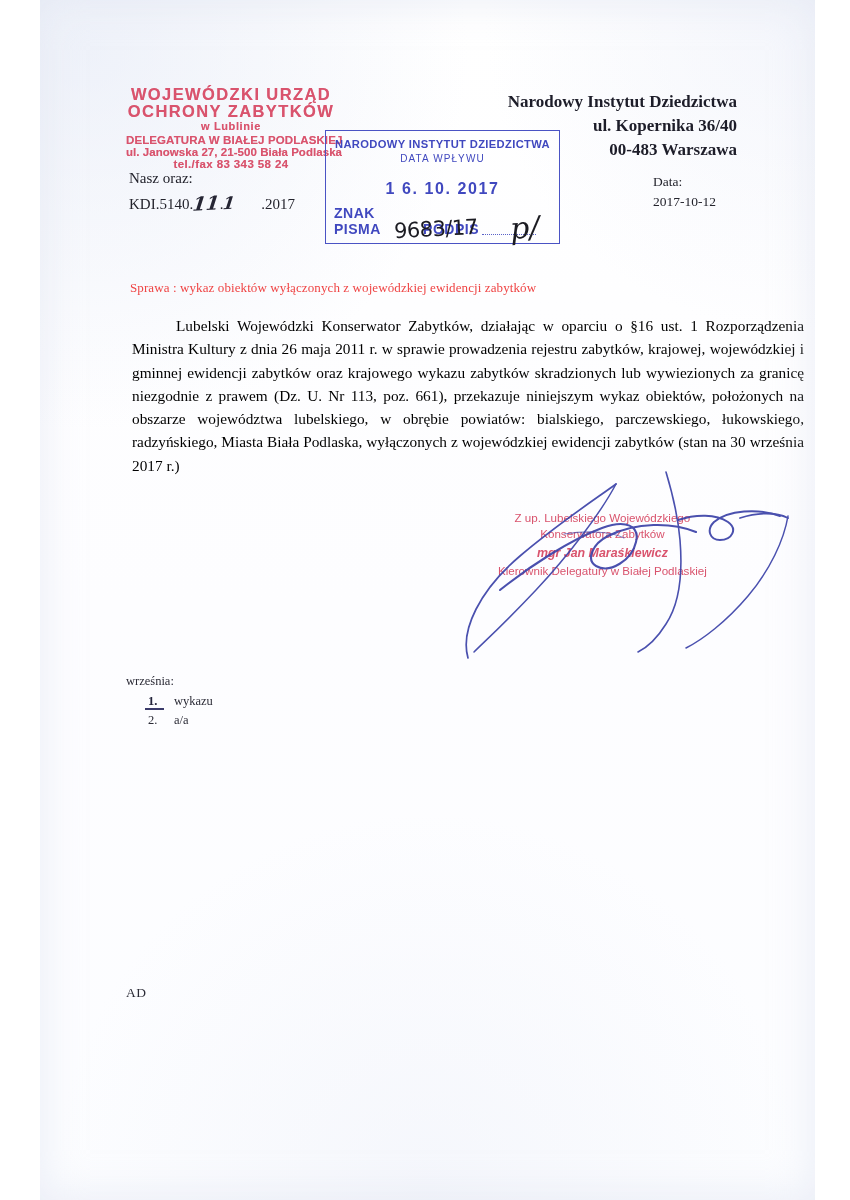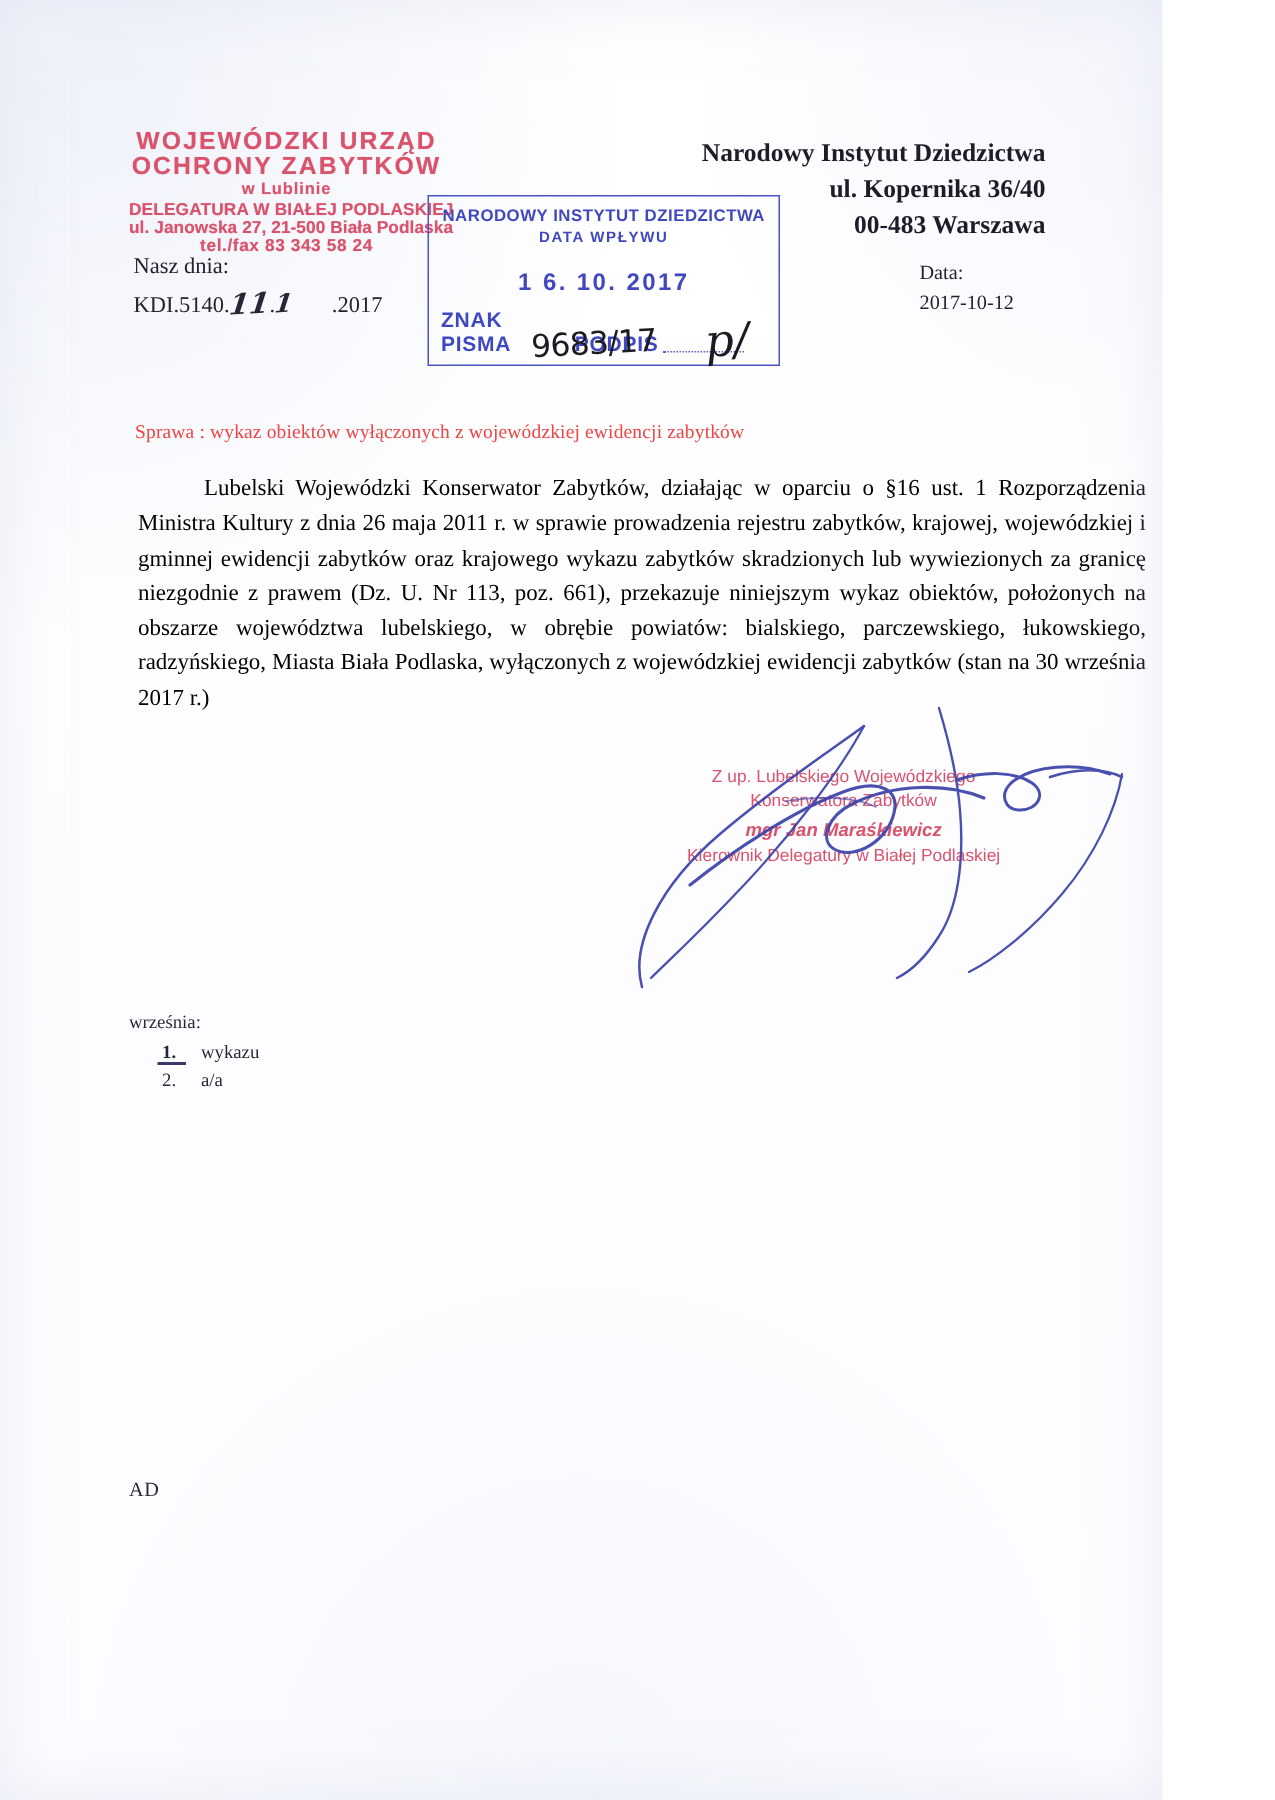--- a/index.html
+++ b/index.html
@@ -8,20 +8,21 @@
     background: #ffffff;
   }
   .page {
     position: relative;
     width: 775px;
     height: 1200px;
     background: #fdfdff;
     overflow: hidden;
     font-family: "Liberation Serif", serif;
     color: #2a2a33;
+    margin-left: 40px;
   }
   
   .scan-tint {
     position: absolute;
     inset: 0;
     background:
       radial-gradient(circle at 6% 4%, rgba(225,231,245,0.55) 0%, rgba(255,255,255,0) 28%),
       radial-gradient(circle at 97% 2%, rgba(232,236,248,0.45) 0%, rgba(255,255,255,0) 22%),
       radial-gradient(circle at 50% 99%, rgba(235,238,248,0.4) 0%, rgba(255,255,255,0) 30%),
       linear-gradient(180deg, #ffffff 0%, #fdfdff 50%, #fcfdff 100%);
@@ -116,21 +117,21 @@
     text-align: center;
     font-size: 11.2px;
     font-weight: 700;
     letter-spacing: 0.35px;
     margin-top: 7px;
     white-space: nowrap;
   }
   .bluestamp .bs-sub {
     text-align: center;
     font-size: 10px;
-    font-weight: 700;
+    font-weight: 400;
     letter-spacing: 1.1px;
     margin-top: 3px;
   }
   .bluestamp .bs-date {
     text-align: center;
     font-size: 16px;
     font-weight: 700;
     letter-spacing: 1.6px;
     margin-top: 16px;
   }
@@ -303,21 +304,21 @@
   <div class="redstamp">
     <div class="l1">WOJEWÓDZKI URZĄD</div>
     <div class="l2">OCHRONY ZABYTKÓW</div>
     <div class="l3">w Lublinie</div>
     <div class="l4">DELEGATURA W BIAŁEJ PODLASKIEJ</div>
     <div class="l5">ul. Janowska 27, 21-500 Biała Podlaska</div>
     <div class="l6">tel./fax 83 343 58 24</div>
   </div>
 
   <div class="naszznak">
-    <div>Nasz dnia:</div>
+    <div>Nasz oraz:</div>
     <div class="row2">
       <span>KDI.5140.</span><span class="hw big">11</span><span>.</span><span class="hw one">1</span><span style="display:inline-block;width:26px"></span><span>.2017</span>
     </div>
   </div>
 
   <div class="bluestamp">
     <div class="bs-title">NARODOWY INSTYTUT DZIEDZICTWA</div>
     <div class="bs-sub">DATA WPŁYWU</div>
     <div class="bs-date">1 6.  10.   2017</div>
     <div class="bs-foot">

